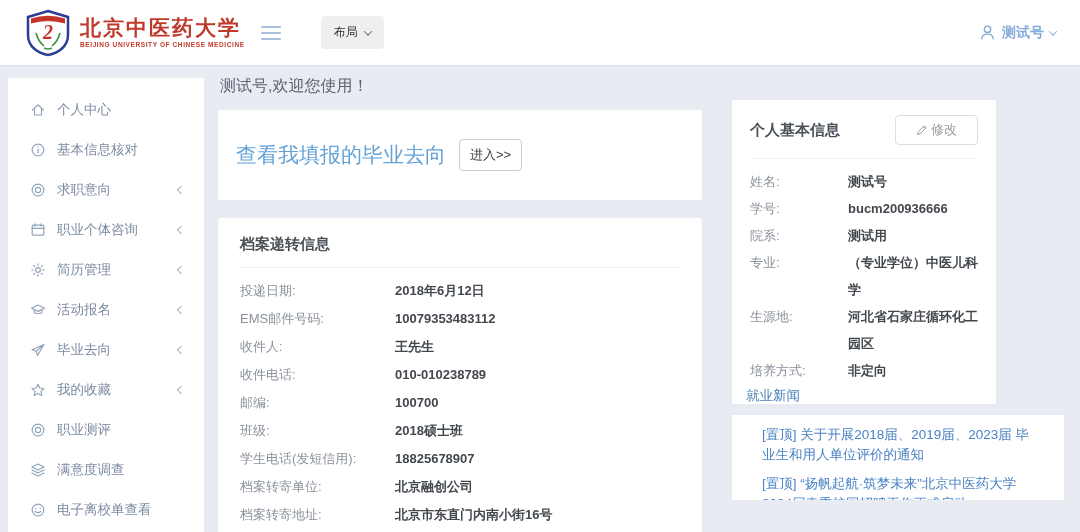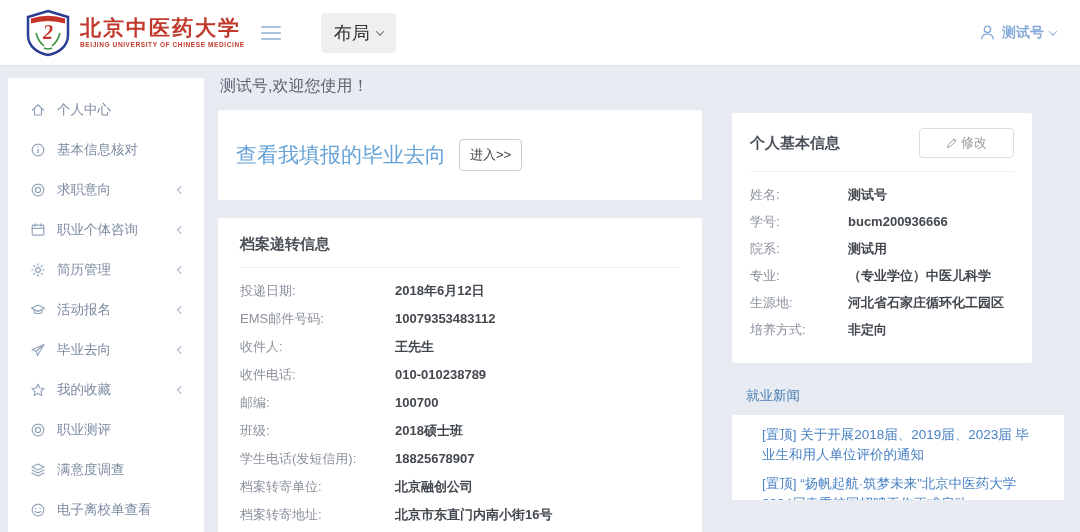--- a/index.html
+++ b/index.html
@@ -19,21 +19,21 @@
     color:#c0392b; font-weight:bold; font-size:21px; letter-spacing:2px;
     font-family:"Liberation Serif","DejaVu Serif",serif; line-height:1.1;
   }
   .logo-text-en {
     color:#c0392b; font-size:6.5px; letter-spacing:0.6px; font-weight:bold;
   }
   .hamburger { margin-left:16px; cursor:pointer; display:flex; flex-direction:column; gap:4px; }
   .hamburger span { display:block; width:20px; height:2px; background:#a9c1dc; border-radius:1px; }
   .layout-btn {
     margin-left:40px; background:#efefef; border:none; border-radius:4px;
-    padding:8px 13px; font-size:18px; color:#333; cursor:pointer;
+    padding:8px 13px; font-size:12px; color:#333; cursor:pointer;
     display:flex; align-items:center; gap:7px;
   }
   .chev { width:6px; height:6px; border-right:1.5px solid #666; border-bottom:1.5px solid #666; display:inline-block; }
   .chev-down { transform:rotate(45deg) translate(-1px,-1px); }
   .chev-left { border-color:#a6b3c5; transform:rotate(135deg); }
   .user-area {
     margin-left:auto; display:flex; align-items:center; gap:6px;
     color:#86abd9; font-size:14px; font-weight:bold; cursor:pointer;
   }
   .user-area .chev { border-color:#86abd9; }
@@ -59,25 +59,25 @@
     margin-left:13px; background:#fff; border:1px solid #ccc; border-radius:4px;
     padding:6px 10px; font-size:13px; color:#444; cursor:pointer;
   }
   .info-card { padding:17px 22px; }
   .card-title { font-size:15px; font-weight:bold; color:#4a5058; }
   .divider { border:none; border-top:1px solid #eef0f3; margin:13px 0 9px; }
   .row { display:flex; line-height:28px; font-size:13px; }
   .row .lbl { color:#8b919c; width:155px; flex:none; }
   .row .val { color:#43484f; font-weight:bold; }
   
-  .profile-card { position:absolute; left:732px; top:113px; width:300px; padding:15px 18px 20px; }
+  .profile-card { position:absolute; left:732px; top:100px; width:264px; padding:15px 18px 20px; }
   .profile-head { display:flex; align-items:center; }
   .edit-btn {
     margin-left:auto; background:#fff; border:1px solid #ddd; border-radius:4px;
-    padding:5px 26px; font-size:13px; color:#9a9a9a; cursor:pointer;
+    padding:5px 20px; font-size:13px; color:#9a9a9a; cursor:pointer;
     display:flex; align-items:center; gap:3px;
   }
   .profile-card .row { line-height:27px; }
   .profile-card .row .lbl { width:98px; }
   .news-card { position:absolute; left:732px; top:377px; width:332px; height:155px; }
   .tab-bar { display:flex; height:38px; }
   .tab {
     width:82px; display:flex; align-items:center; justify-content:center;
     font-size:13.5px; color:#4a7fb5; cursor:pointer;
   }

